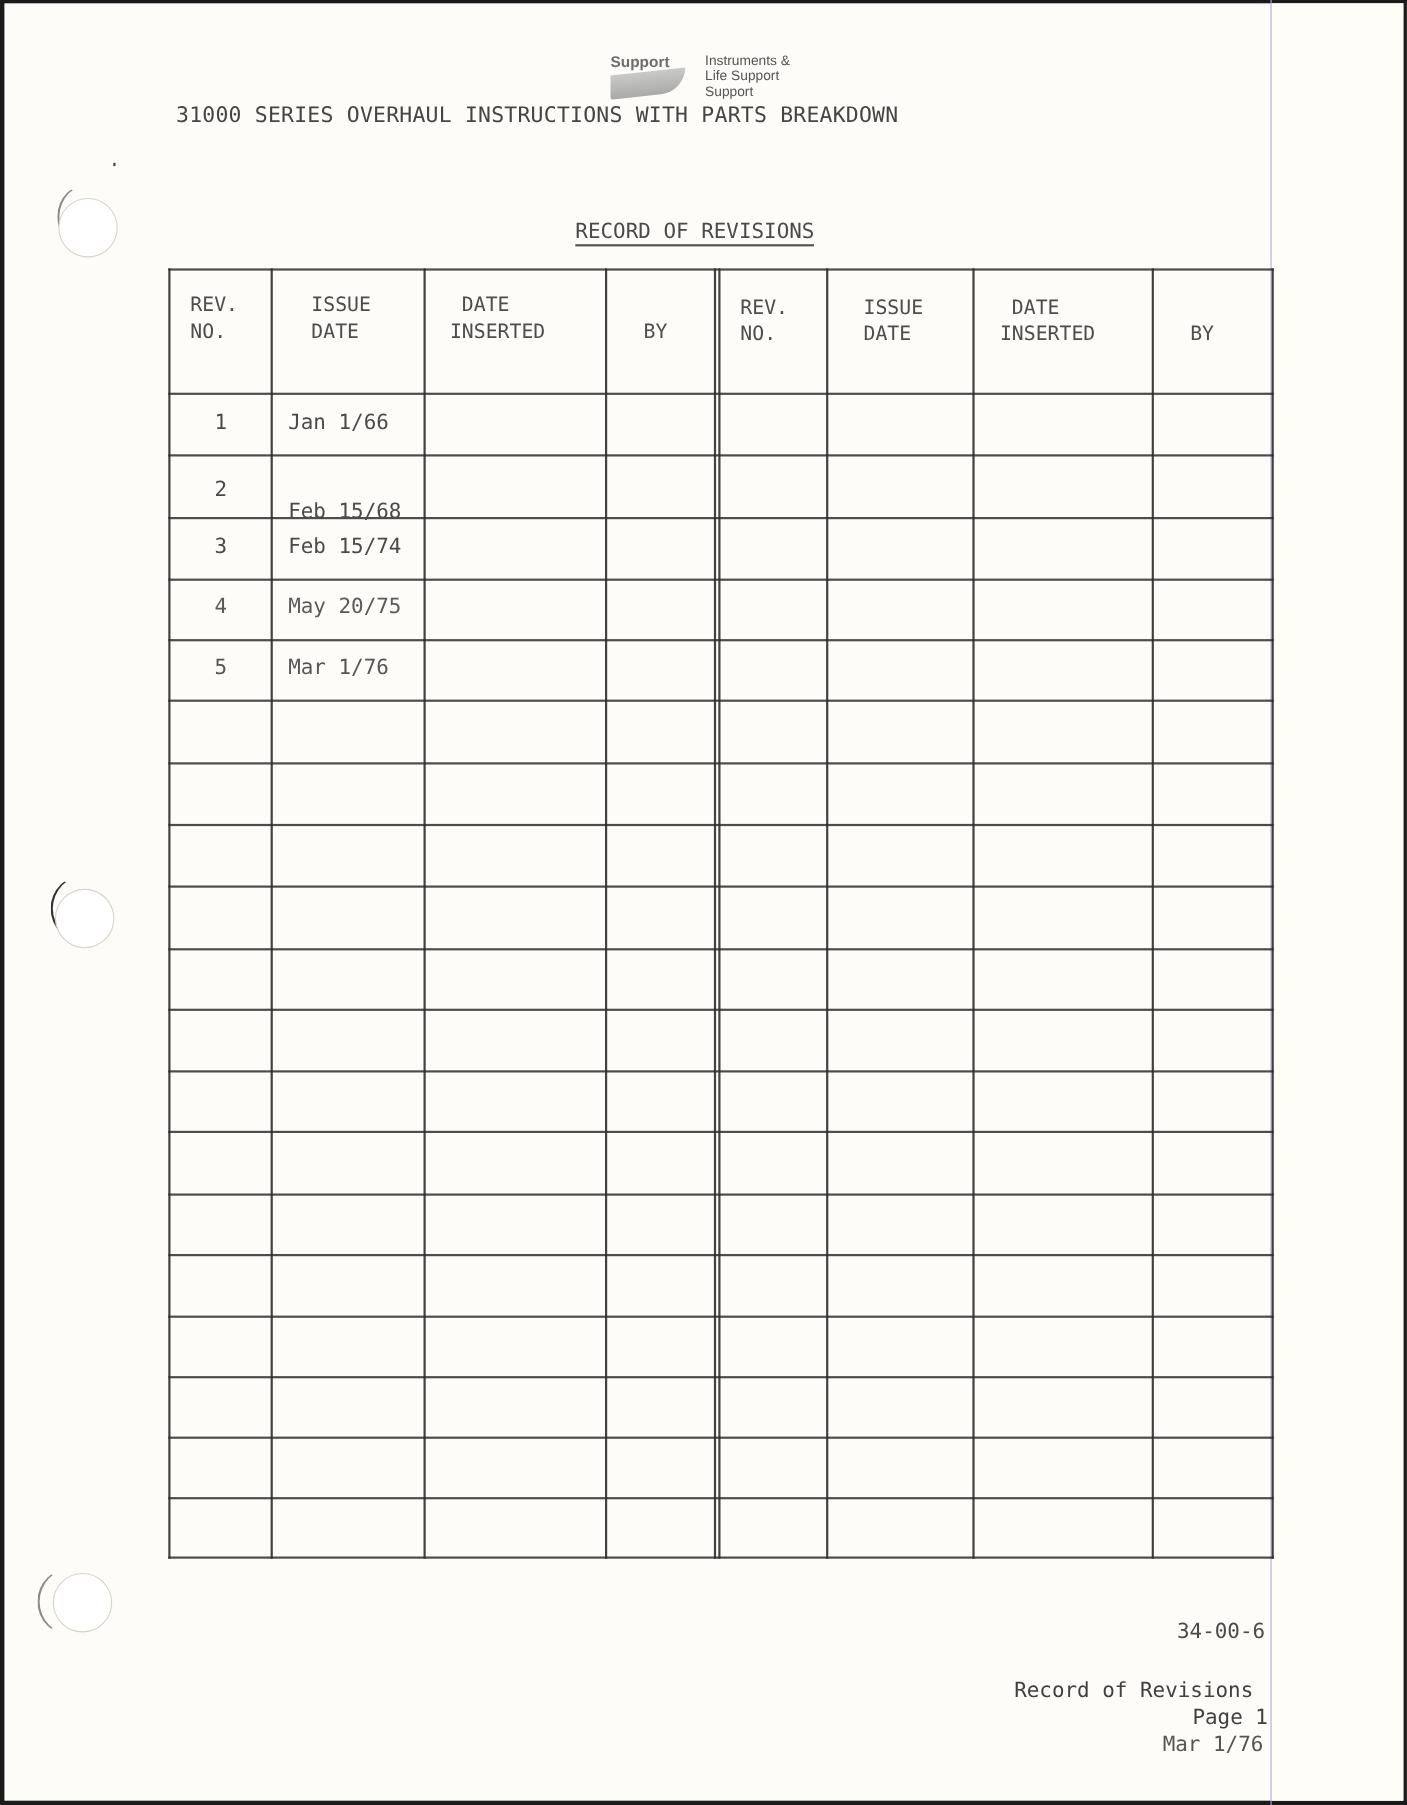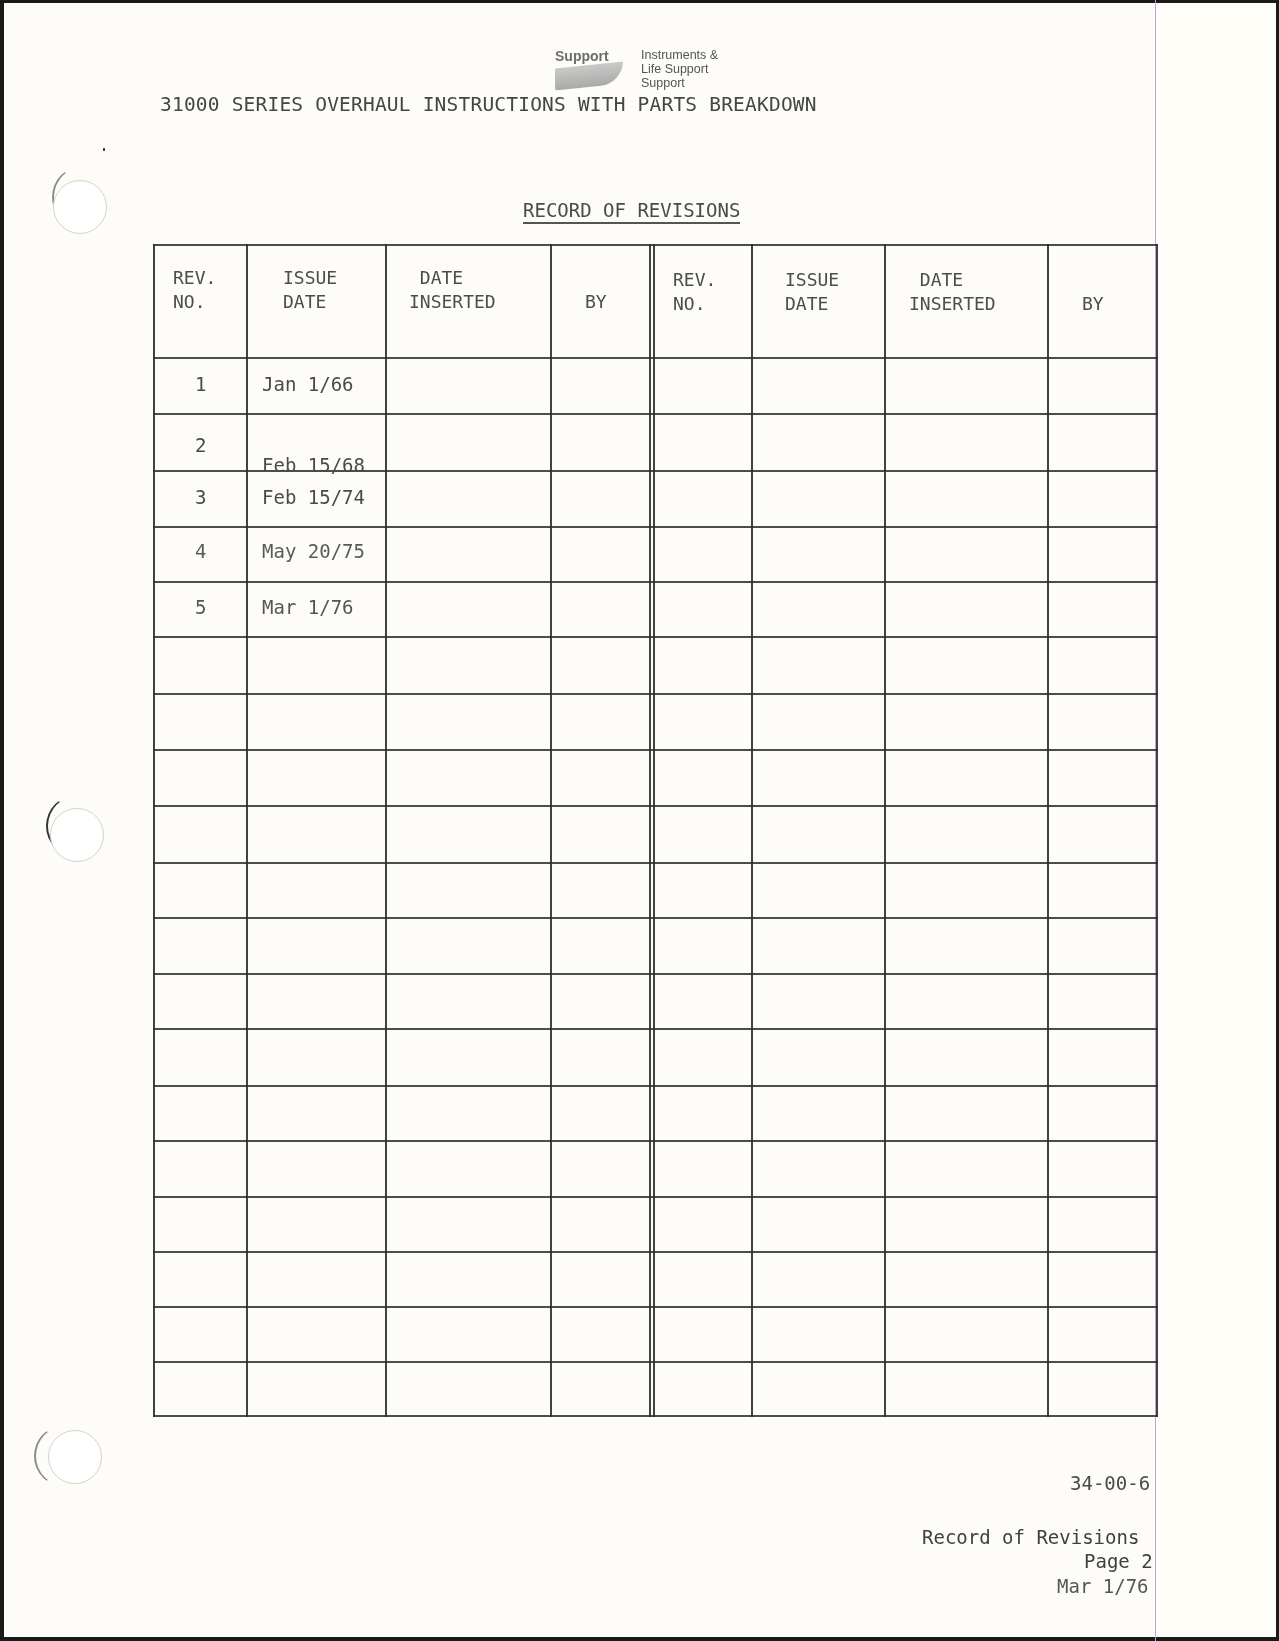--- a/index.html
+++ b/index.html
@@ -141,14 +141,14 @@
 
   <div class="cell" style="left:42px; top:296px; color:#5a5a5a;">4</div>
   <div class="cell" style="left:109px; top:296px; color:#5a5a5a;">May 20/75</div>
 
   <div class="cell" style="left:42px; top:352px; color:#555;">5</div>
   <div class="cell" style="left:109px; top:352px; color:#555;">Mar 1/76</div>
 </div>
 
 <div class="footer-code">34-00-6</div>
 <div class="footer-line" style="left:922px; top:1526px;">Record of Revisions</div>
-<div class="footer-line" style="left:1084px; top:1550px;">Page 2</div>
+<div class="footer-line" style="left:1084px; top:1550px;">Page 1</div>
 <div class="footer-line" style="left:1057px; top:1575px; color:#555;">Mar 1/76</div>
 
 </body></html>

